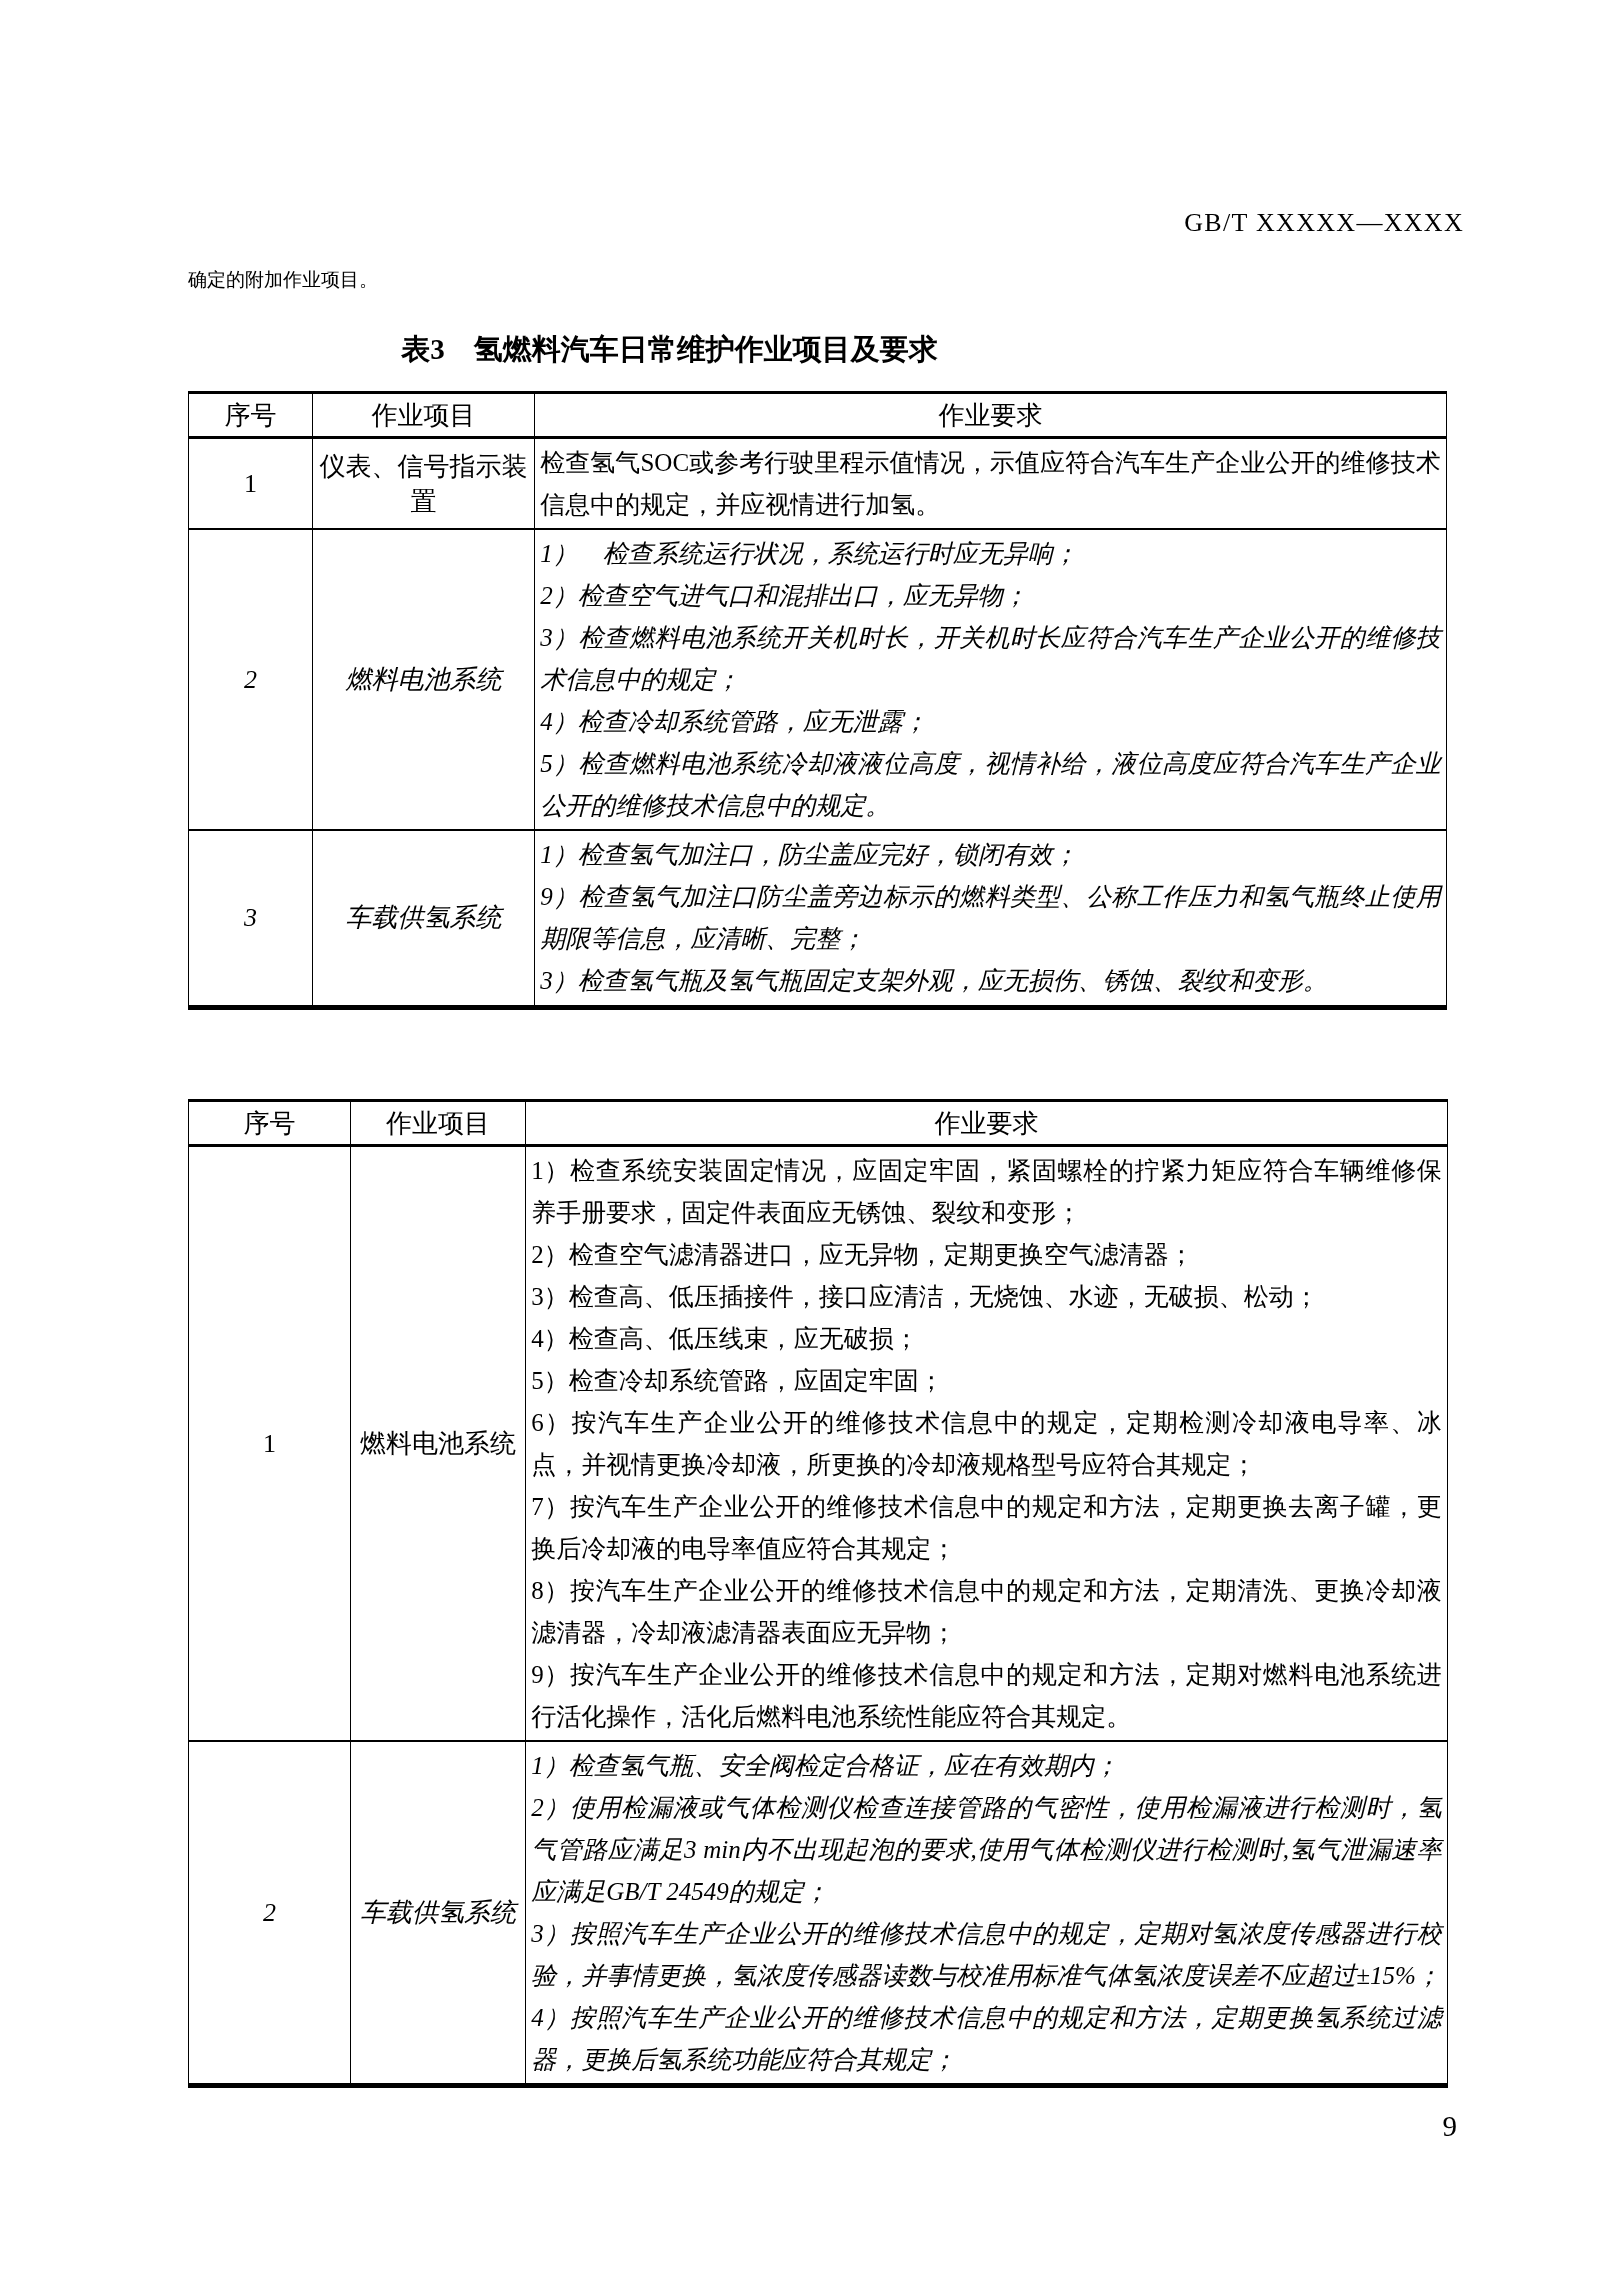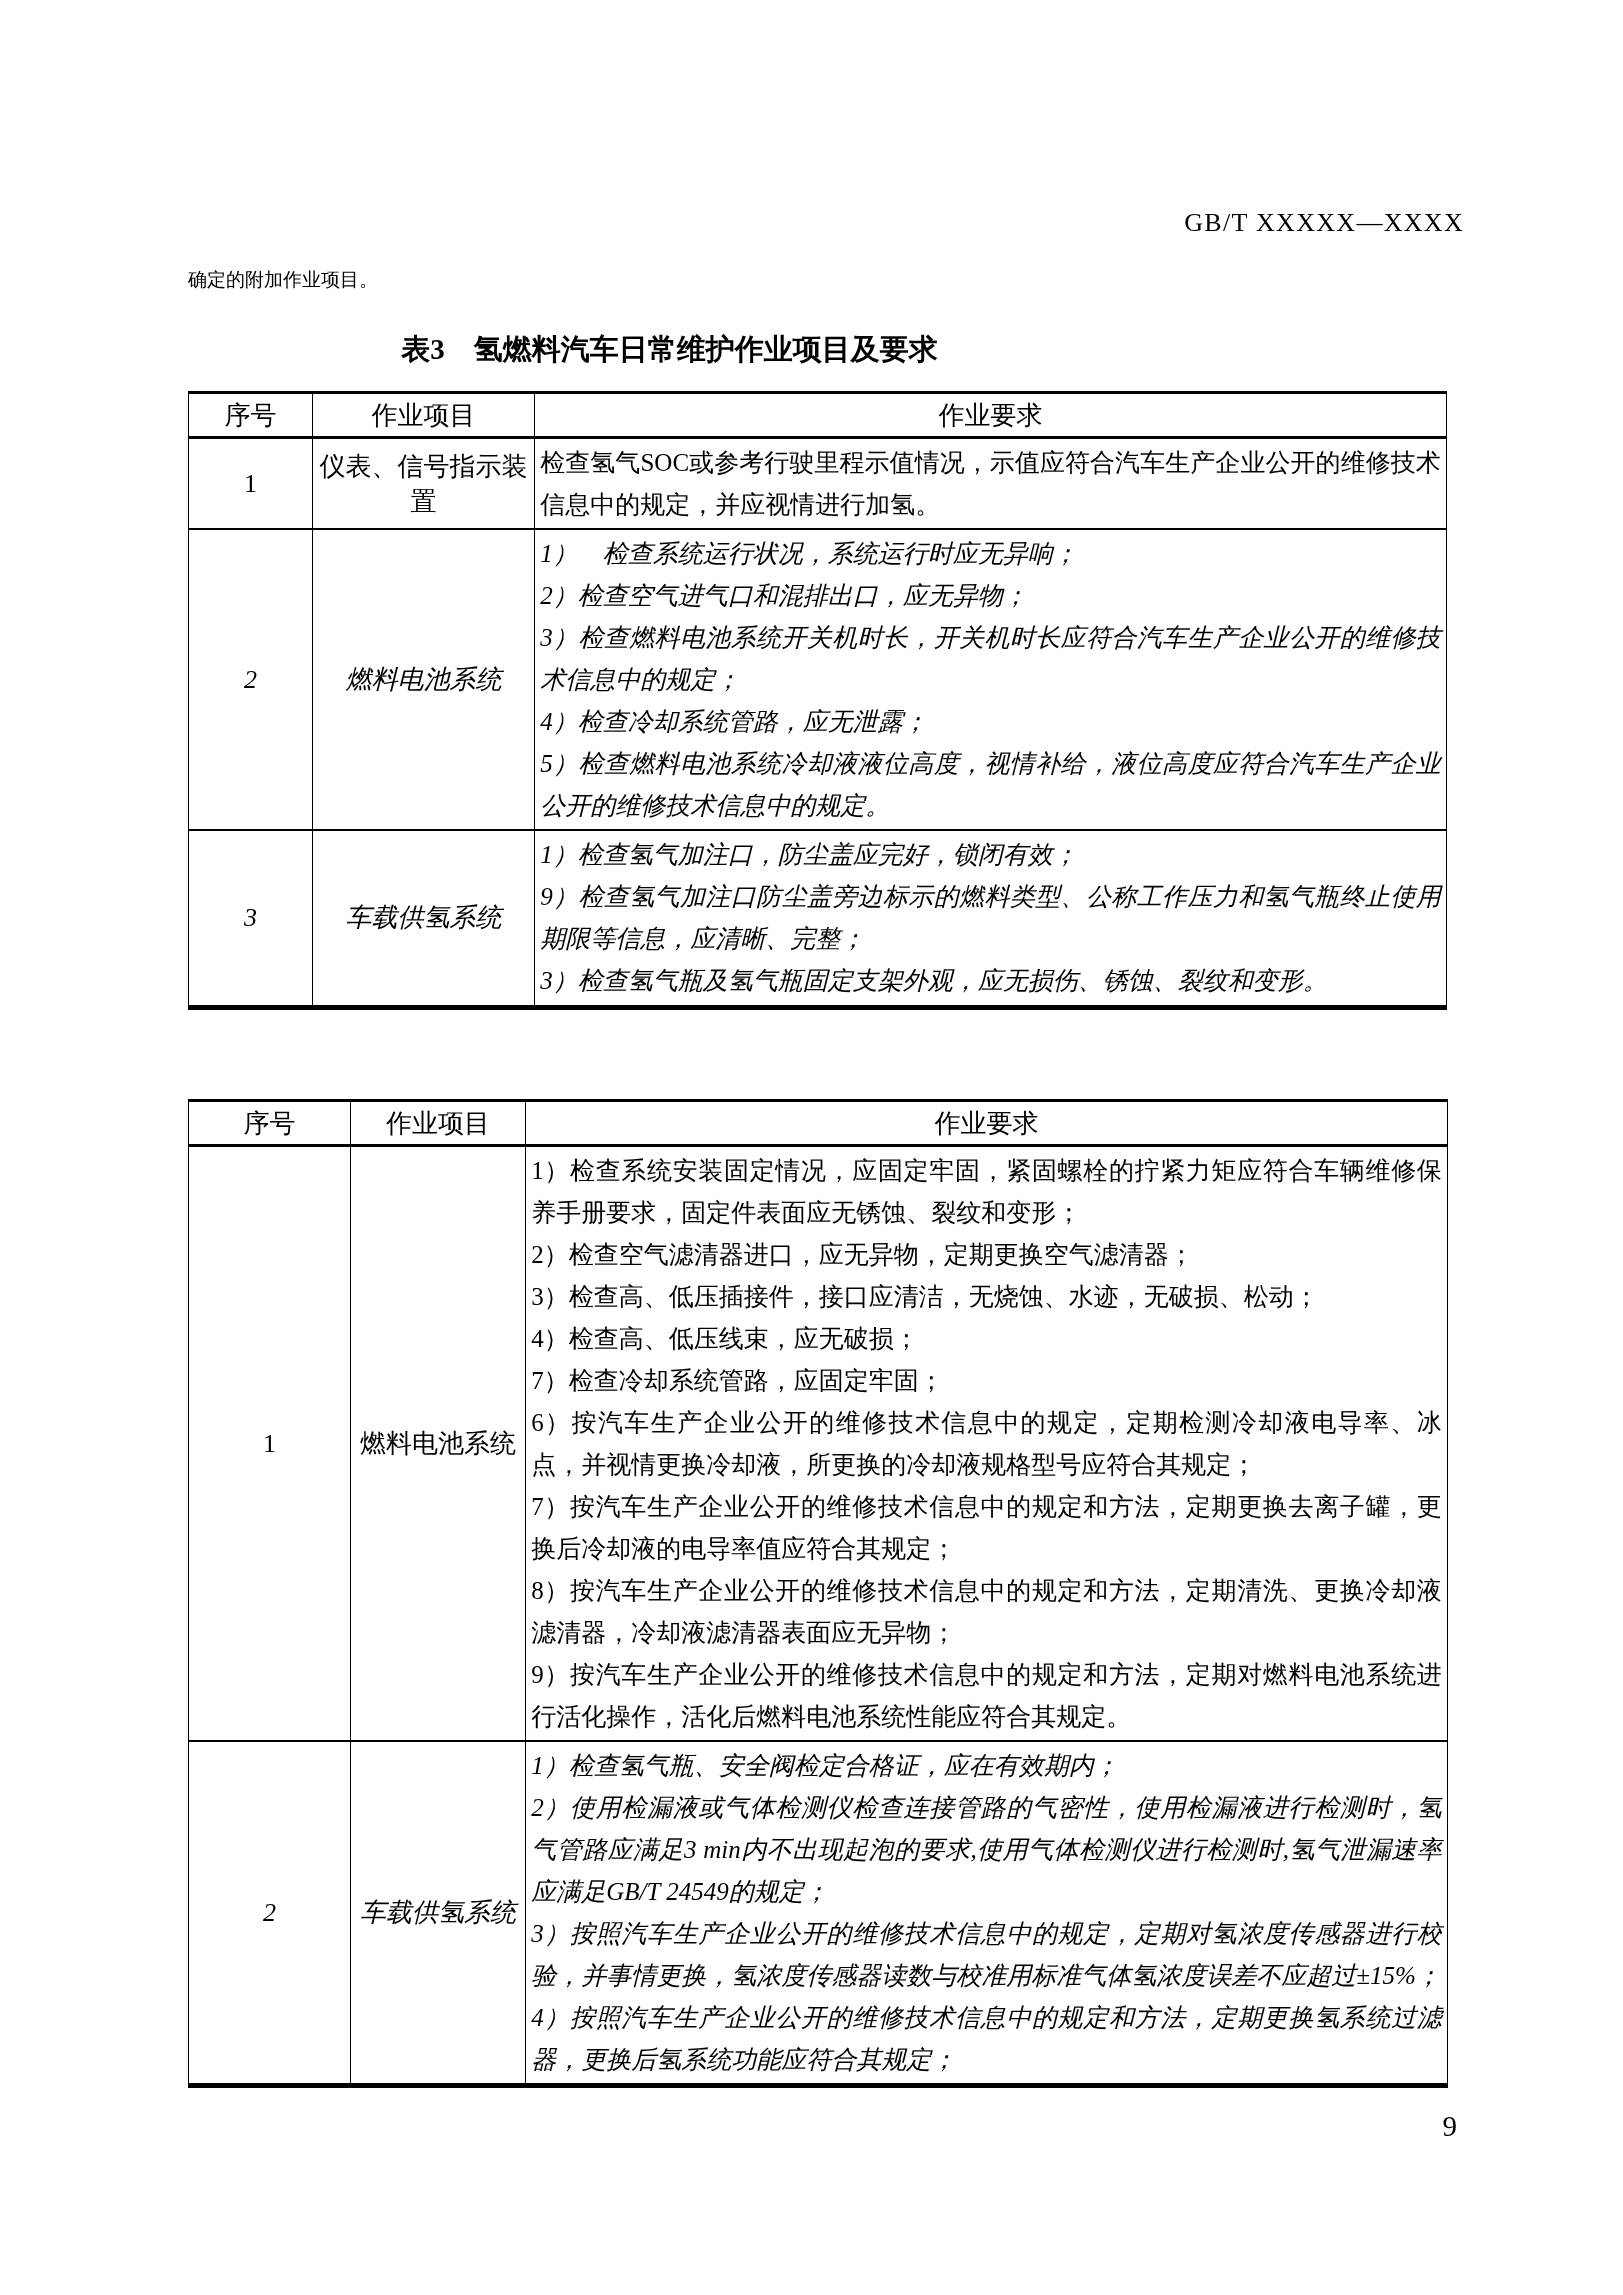--- a/index.html
+++ b/index.html
@@ -142,21 +142,21 @@
     </thead>
     <tbody>
       <tr>
         <td class="no">1</td>
         <td class="item">燃料电池系统</td>
         <td class="req">
           <div class="rline">1）检查系统安装固定情况，应固定牢固，紧固螺栓的拧紧力矩应符合车辆维修保养手册要求，固定件表面应无锈蚀、裂纹和变形；</div>
           <div class="rline">2）检查空气滤清器进口，应无异物，定期更换空气滤清器；</div>
           <div class="rline">3）检查高、低压插接件，接口应清洁，无烧蚀、水迹，无破损、松动；</div>
           <div class="rline">4）检查高、低压线束，应无破损；</div>
-          <div class="rline">7）检查冷却系统管路，应固定牢固；</div>
+          <div class="rline">5）检查冷却系统管路，应固定牢固；</div>
           <div class="rline">6）按汽车生产企业公开的维修技术信息中的规定，定期检测冷却液电导率、冰点，并视情更换冷却液，所更换的冷却液规格型号应符合其规定；</div>
           <div class="rline">7）按汽车生产企业公开的维修技术信息中的规定和方法，定期更换去离子罐，更换后冷却液的电导率值应符合其规定；</div>
           <div class="rline">8）按汽车生产企业公开的维修技术信息中的规定和方法，定期清洗、更换冷却液滤清器，冷却液滤清器表面应无异物；</div>
           <div class="rline">9）按汽车生产企业公开的维修技术信息中的规定和方法，定期对燃料电池系统进行活化操作，活化后燃料电池系统性能应符合其规定。</div>
         </td>
       </tr>
       <tr>
         <td class="no">2</td>
         <td class="item">车载供氢系统</td>
         <td class="req">

